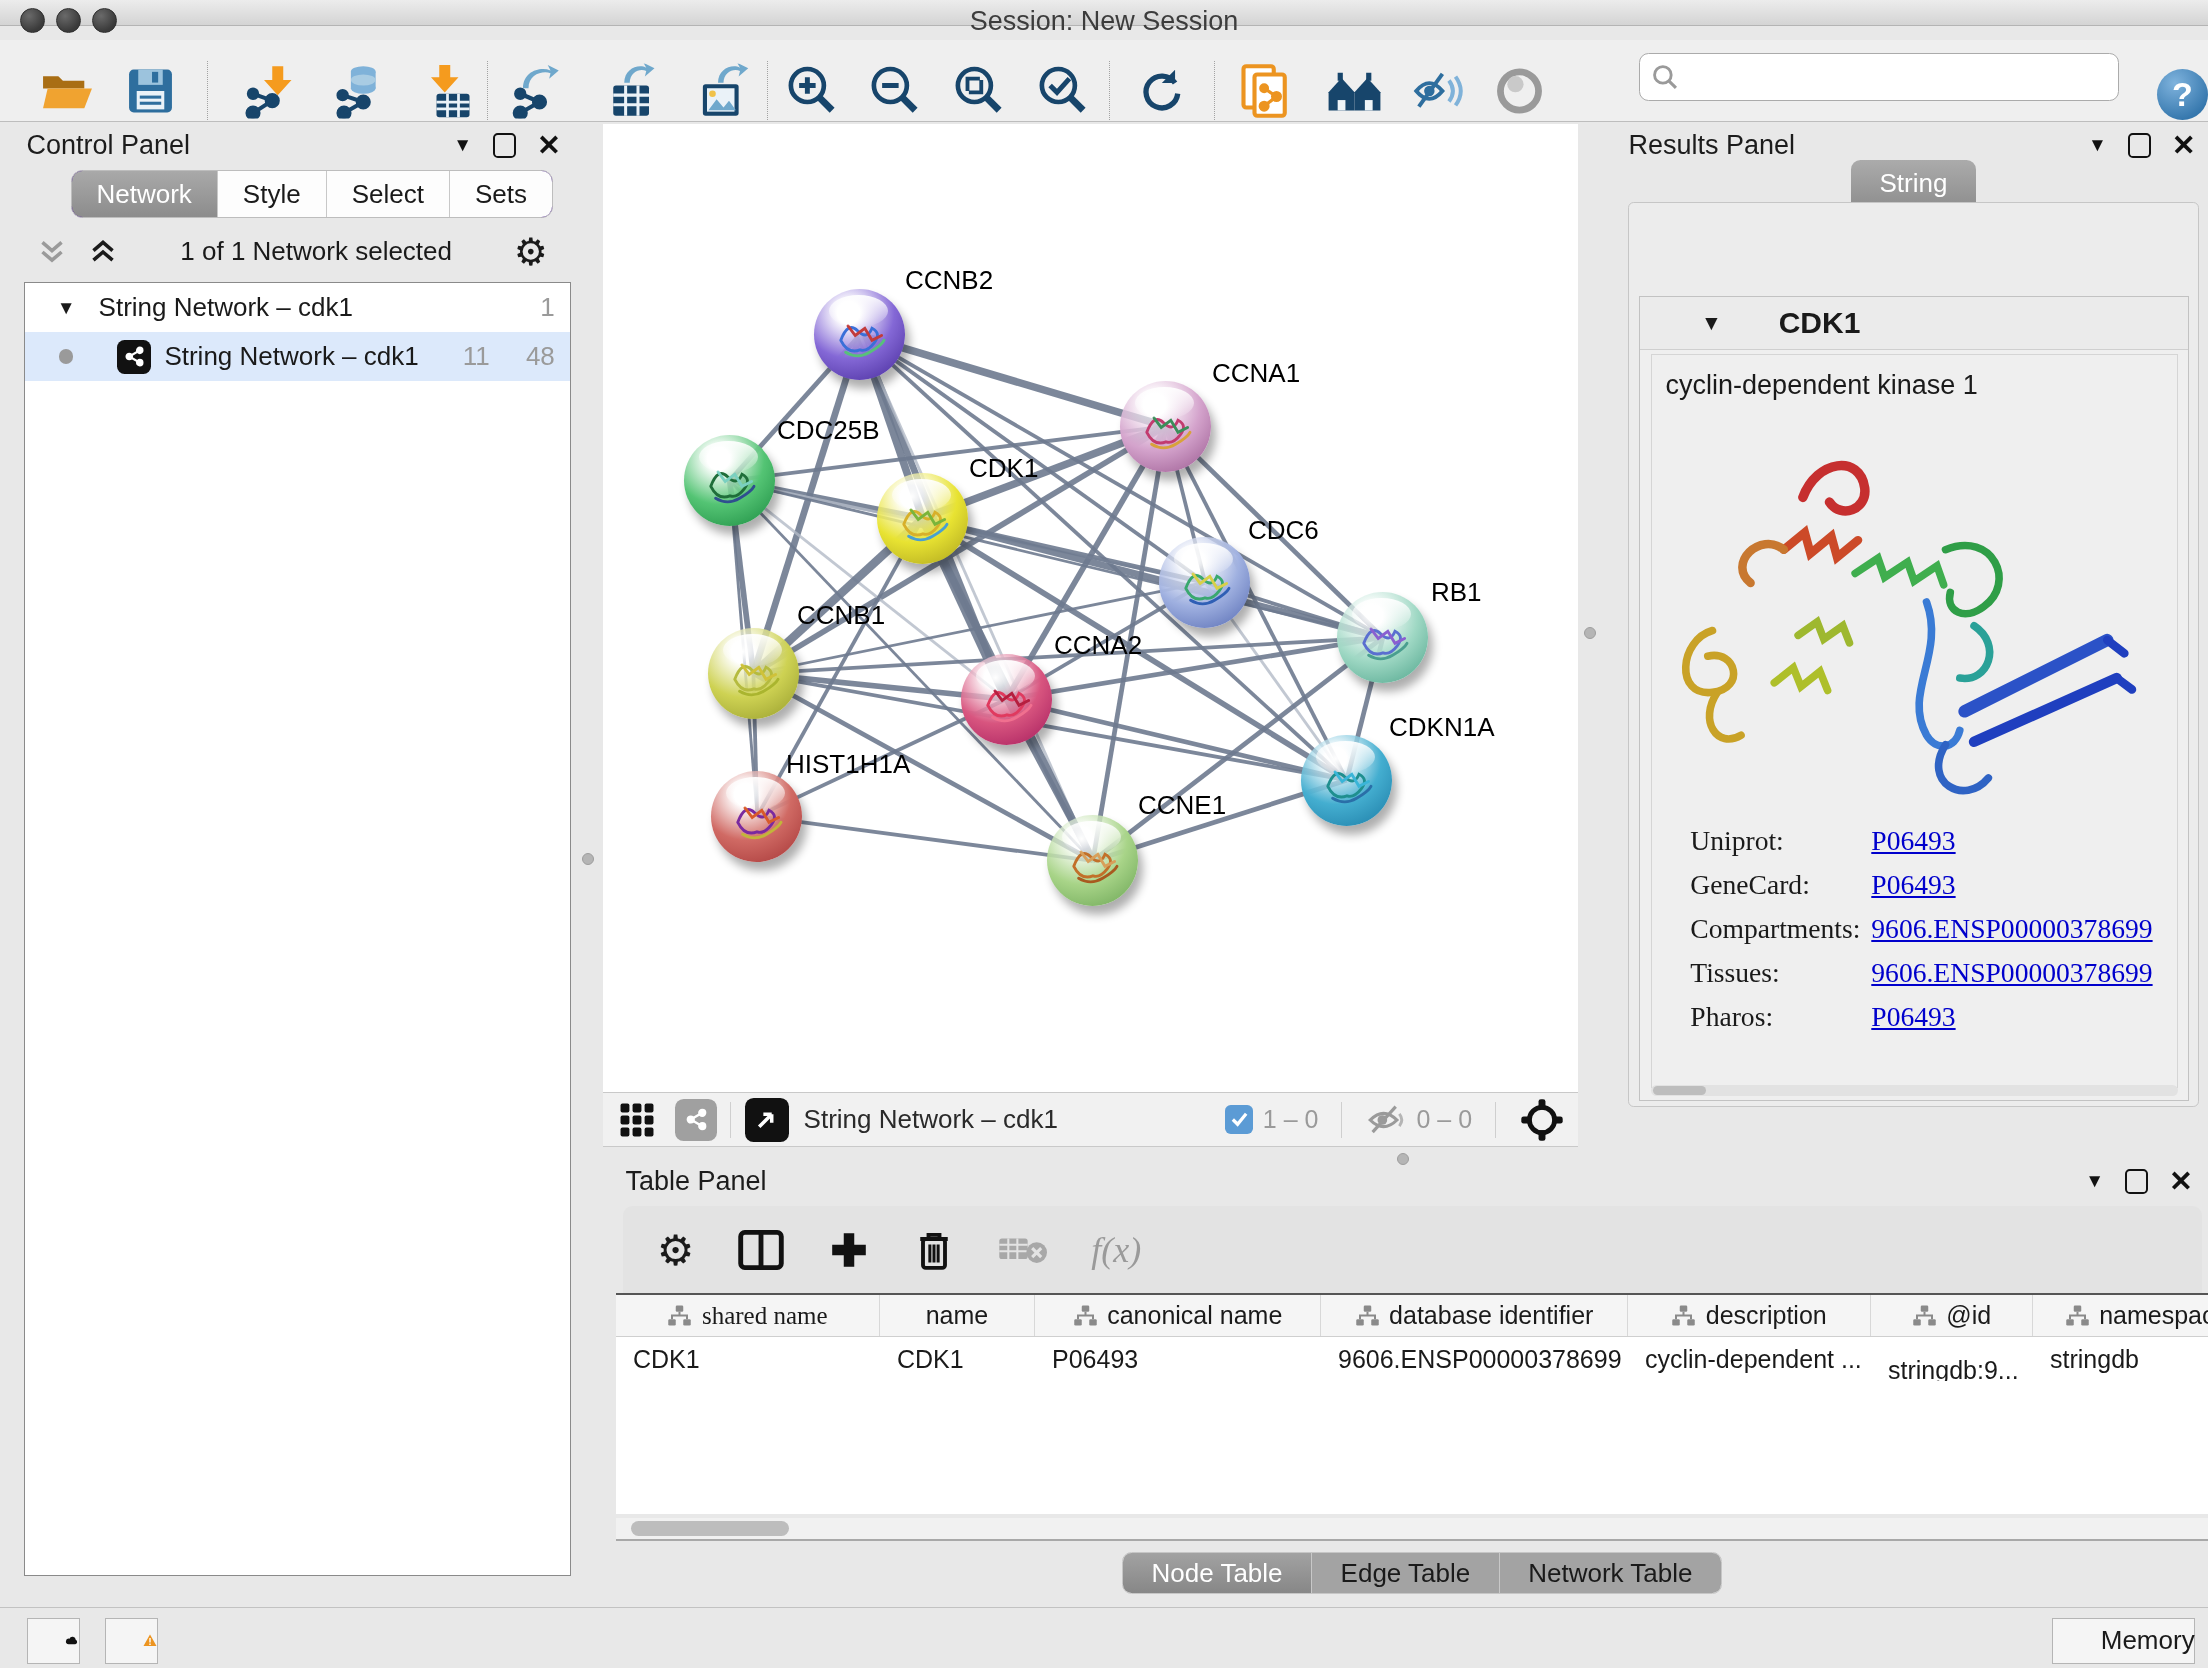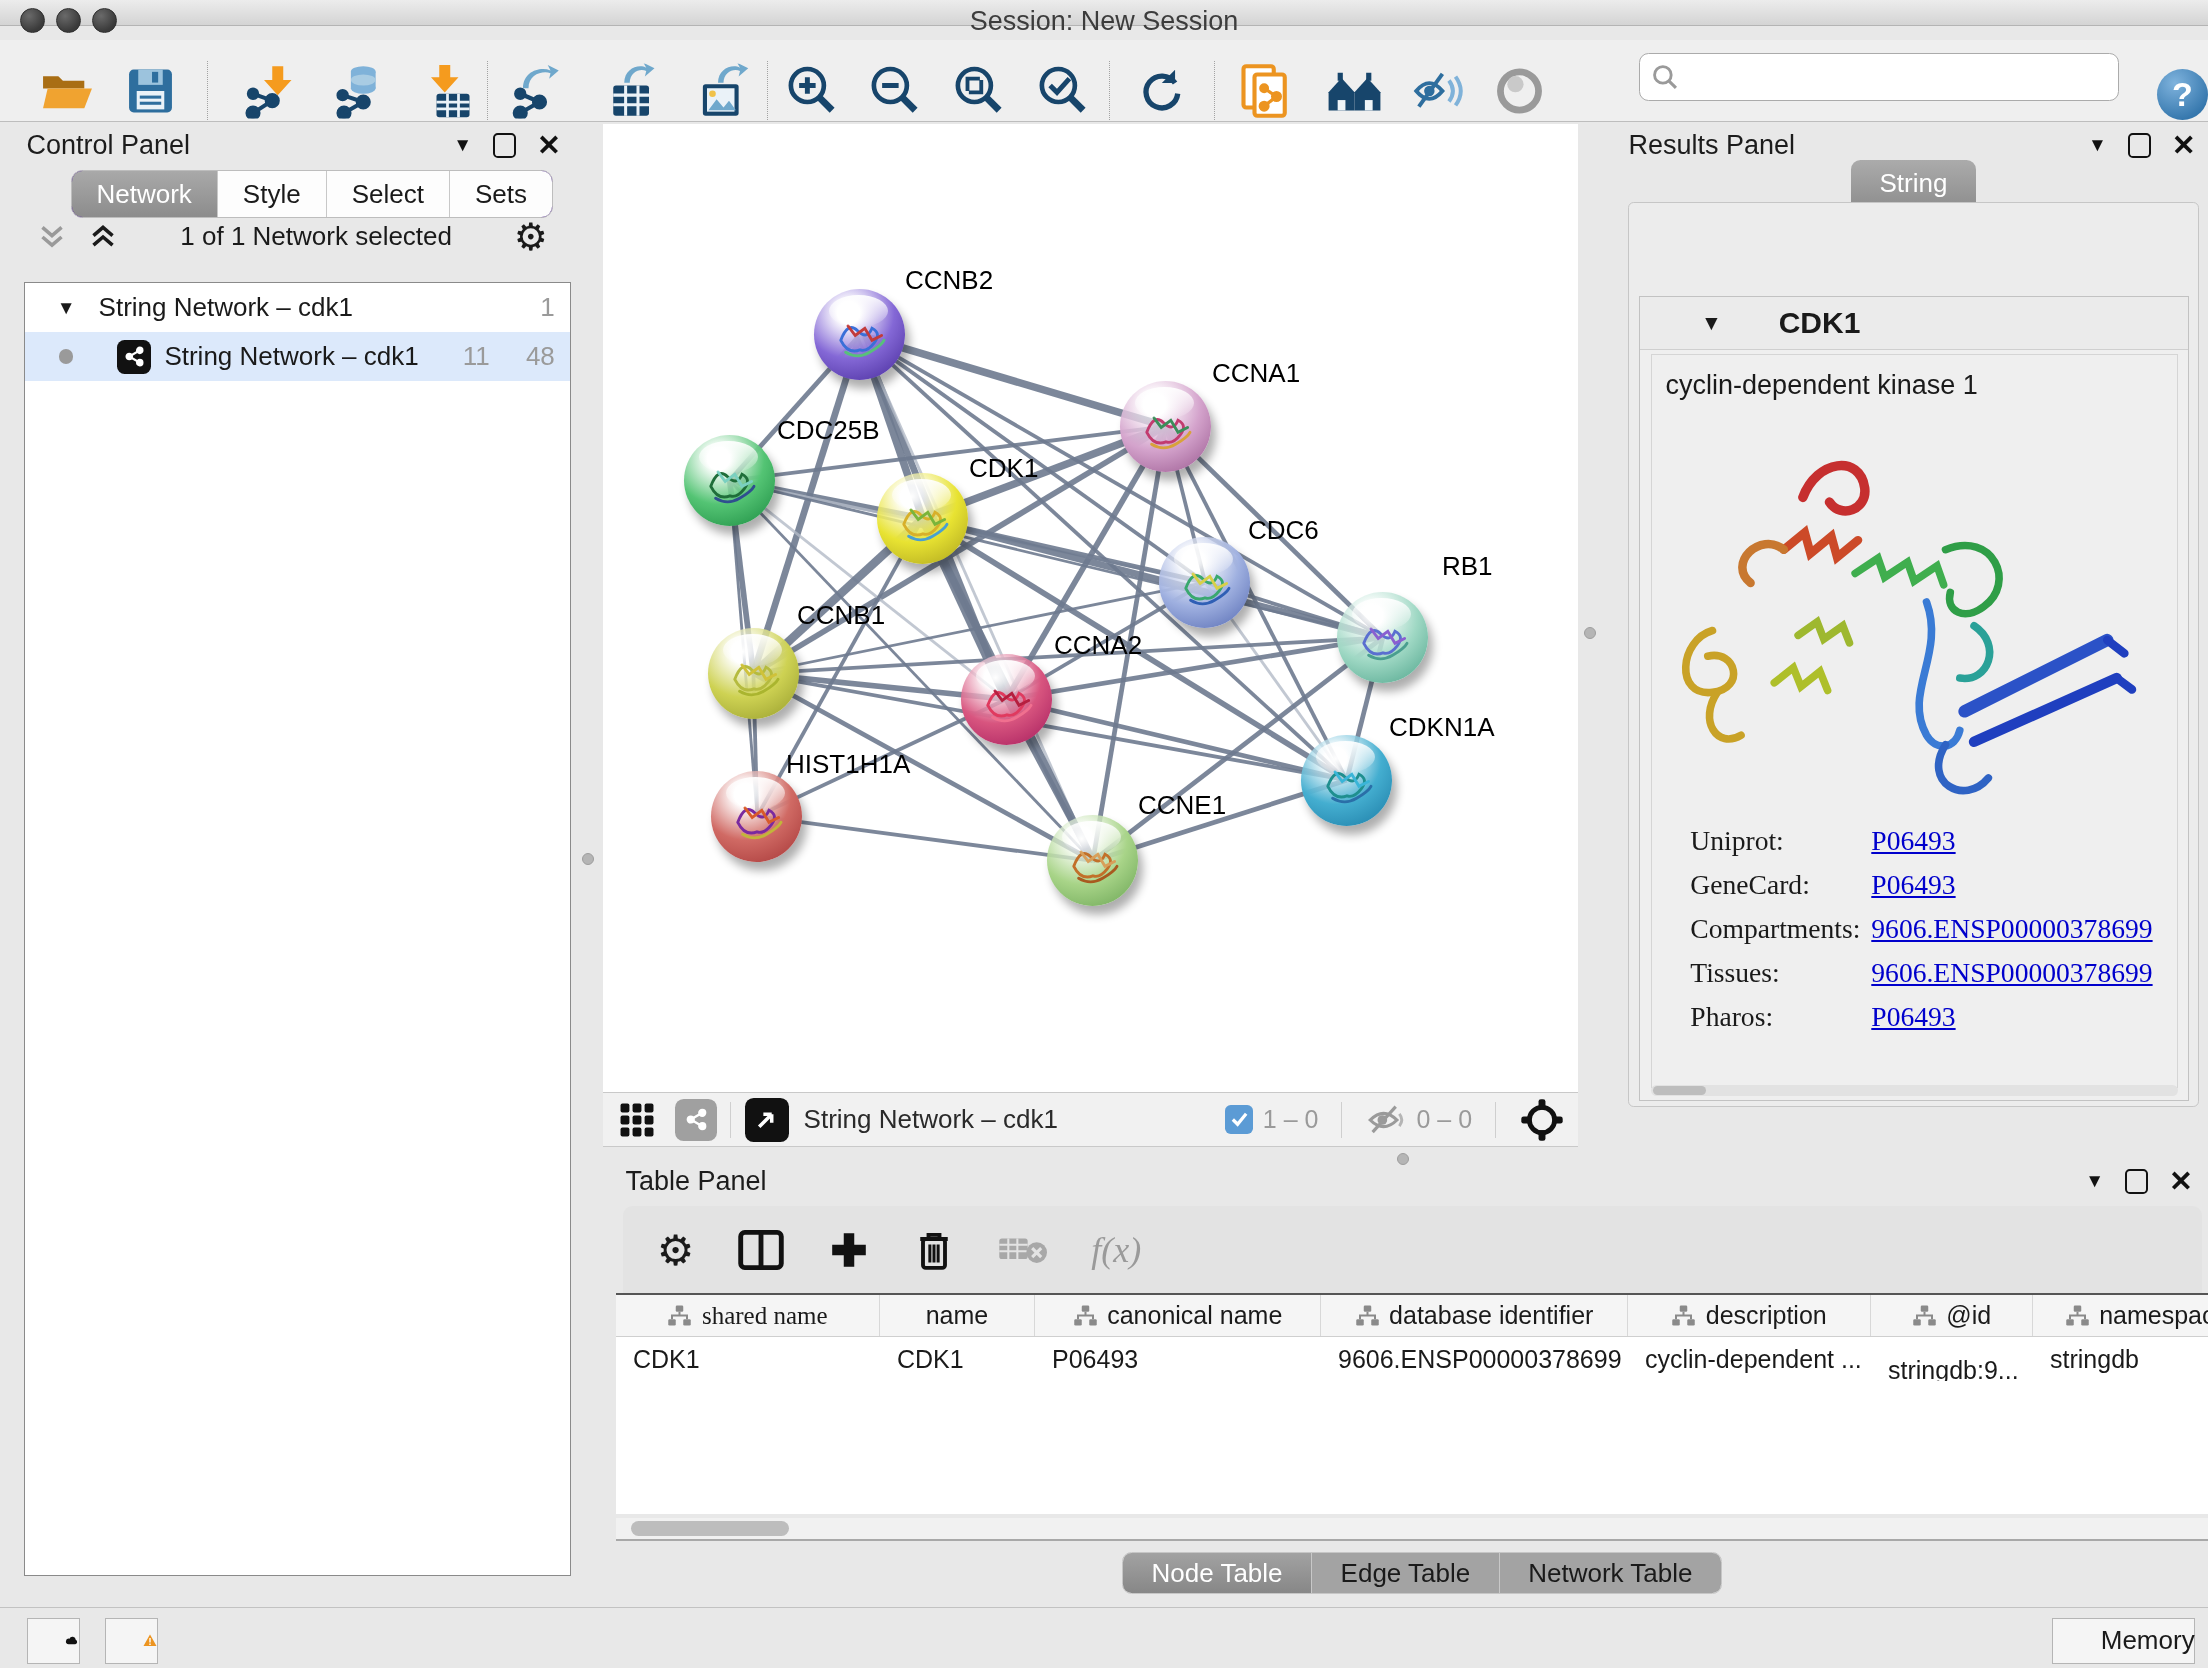--- a/index.html
+++ b/index.html
@@ -35,21 +35,21 @@
   .pc-sq { width:23px; height:25px; border:2.9px solid #111; border-radius:4.8px; }
   .pc-x { font-size:28.5px; font-weight:bold; color:#111; line-height:1; }
 
   
   .control-panel { position:absolute; left:9.5px; top:124px; width:561px; height:1457px; }
   .cp-header { position:absolute; left:17px; top:5.7px; right:9.5px; display:flex; justify-content:space-between; align-items:center; }
   .seg-group { position:absolute; left:61px; top:46px; display:flex; border:1px solid #bdbdbd; border-radius:11.4px; overflow:hidden; background:#4c1d95; }
   .seg { height:46px; padding:0 25px; display:flex; align-items:center; font-size:26px; background:#fdfdfd; border-right:1px solid #c8c8c8; }
   .seg:last-child { border-right:none; }
   .seg.sel { background:linear-gradient(#a9a9a9,#8c8c8c); color:#fff; }
-  .cp-statusrow { position:absolute; left:17px; top:88px; right:17px; height:49px; display:flex; align-items:center;gap:11px; }
+  .cp-statusrow { position:absolute; left:17px; top:103px; right:17px; height:49px; display:flex; align-items:center;gap:11px; }
   .cp-status { flex:1; text-align:center; font-size:26px; }
   .cp-list { position:absolute; left:14.3px; top:158px; width:547px; height:1294px; background:#fff; border:1.9px solid #8a8a8a; }
   .tree-row { position:relative; height:49px; display:flex; align-items:center; font-size:26px; }
   .tree-row .count { position:absolute; right:15px; color:#9a9a9a; }
   .tree-row.sel { background:#dce9fb; }
   .dot { width:14.3px; height:14.3px; border-radius:50%; background:#9a9a9a; }
   .share-badge { width:34px; height:34px; background:#111; border-radius:7.6px; display:flex; align-items:center; justify-content:center; color:#fff; }
 
   
   .canvas { position:absolute; left:603px; top:124px; width:975px; height:968px; background:#fff; overflow:hidden; }
@@ -475,21 +475,21 @@
         <div class="node" style="left: 734px; top: 468px; background: radial-gradient(circle at 38% 26%, rgb(255, 255, 255) 0%, rgba(255, 255, 255, 0.65) 13%, rgb(159, 216, 196) 52%, rgb(84, 168, 143) 94%);">
           <svg width="72" height="63" viewBox="0 0 60 52">
             <g fill="none" stroke-width="2.4" stroke-linecap="round">
               <path d="M14 30 q6 -16 14 -8 t12 -2 q8 4 2 12 t-12 6 q-10 4 -16 -8" stroke="#5a6fd0"></path>
               <path d="M20 18 l6 8 l8 -6 l6 10 l8 -4" stroke="#8a5fd0"></path>
               <path d="M18 40 q10 6 20 0 t12 -10" stroke="#4a9f8f"></path>
             </g>
           </svg>
           <div class="gloss"></div>
         </div>
-        <div class="node-label" style="left: 828px; top: 427px; margin-left: 11px;">RB1</div>
+        <div class="node-label" style="left: 828px; top: 453px;">RB1</div>
         <div class="node" style="left: 105px; top: 504px; background: radial-gradient(circle at 38% 26%, rgb(255, 255, 255) 0%, rgba(255, 255, 255, 0.65) 13%, rgb(206, 210, 83) 52%, rgb(154, 160, 47) 94%);">
           <svg width="72" height="63" viewBox="0 0 60 52">
             <g fill="none" stroke-width="2.4" stroke-linecap="round">
               <path d="M14 30 q6 -16 14 -8 t12 -2 q8 4 2 12 t-12 6 q-10 4 -16 -8" stroke="#b5bb3f"></path>
               <path d="M20 18 l6 8 l8 -6 l6 10 l8 -4" stroke="#d0c23a"></path>
               <path d="M18 40 q10 6 20 0 t12 -10" stroke="#aab52f"></path>
             </g>
           </svg>
           <div class="gloss"></div>
         </div>

